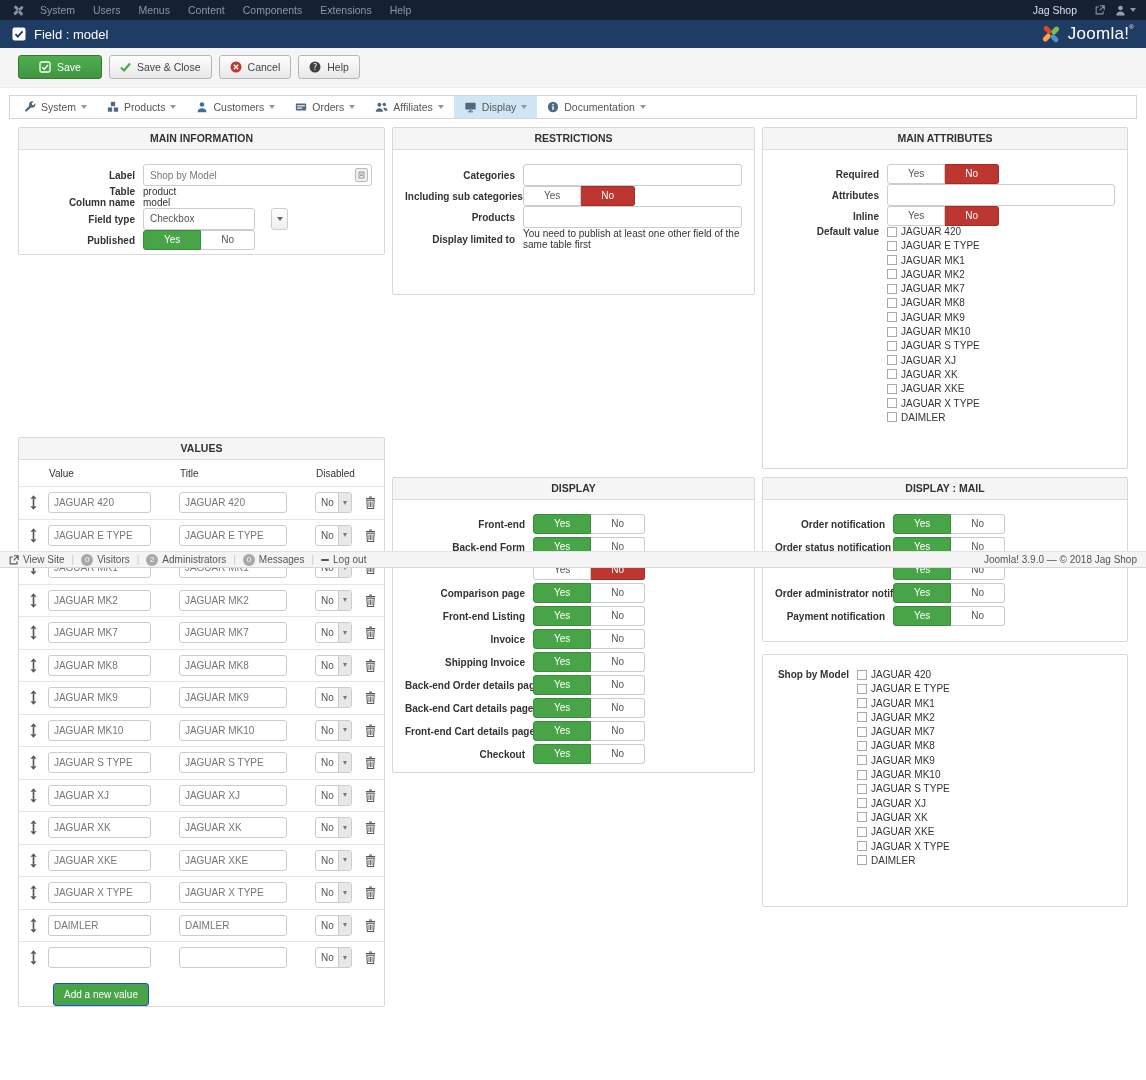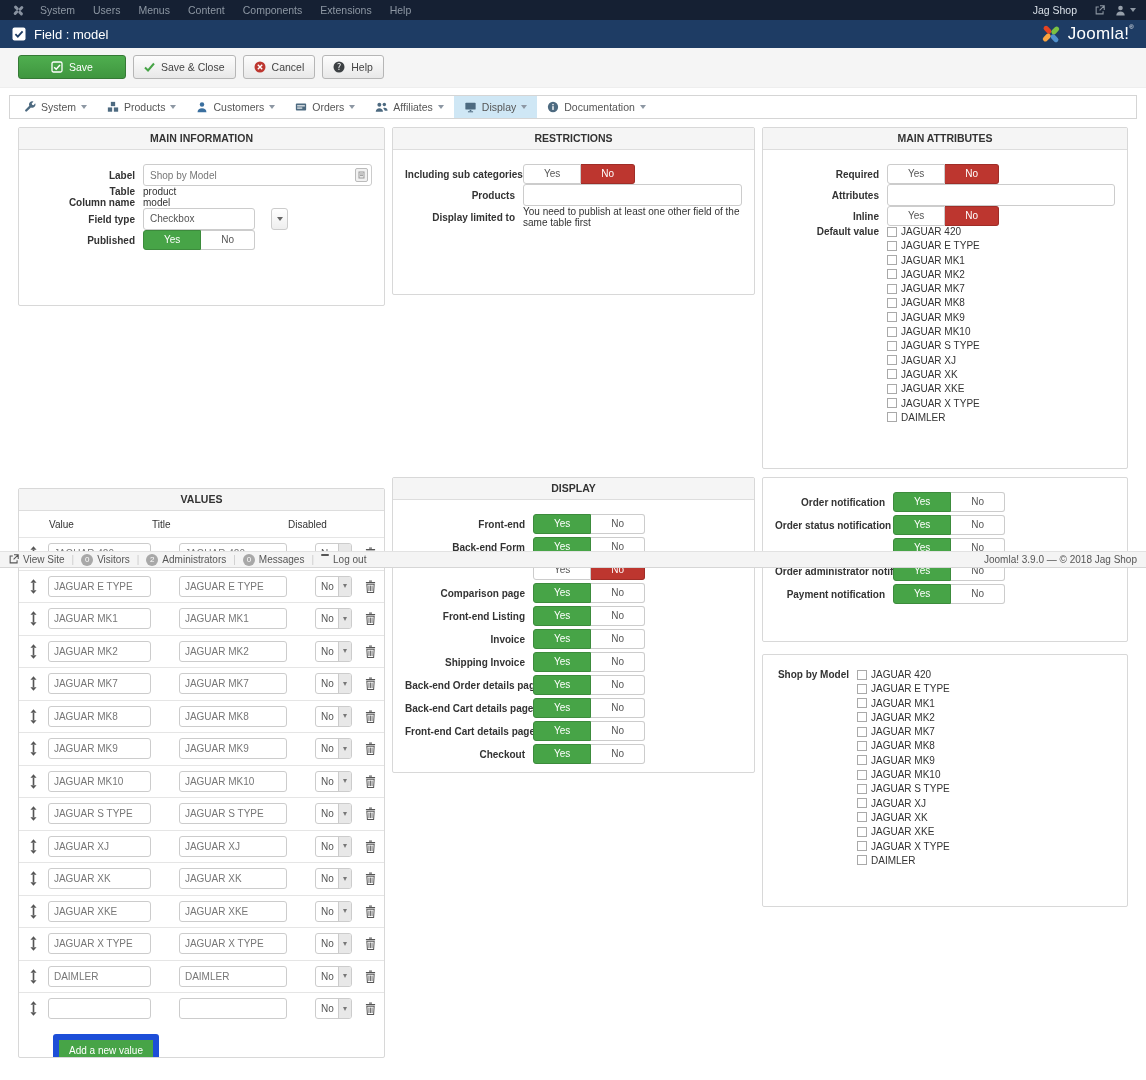--- a/index.html
+++ b/index.html
@@ -19,36 +19,36 @@
   
   .titlebar{height:28px;background:#1e3c64;display:flex;align-items:center;padding:0 12px;color:#fff}
   .titlebar .ttl{font-size:13px;margin-left:8px;font-weight:normal}
   .brand{margin-left:auto;display:flex;align-items:center;gap:6px}
   .brand .bname{font-size:17px;letter-spacing:.3px}
   .brand sup{font-size:6px;vertical-align:top}
 
   
   .toolbar{background:#f5f5f5;padding:7px 0 8px 18px;display:flex;gap:7px;border-bottom:1px solid #eee}
   .tbtn{display:inline-flex;align-items:center;gap:6px;height:24px;padding:0 10px;border:1px solid #b6b6b6;border-radius:3px;background:linear-gradient(#fdfdfd,#e8e8e8);font-size:10.5px;color:#444;cursor:pointer}
-  .tbtn.save{background:linear-gradient(#4fae4f,#3f963f);border-color:#357935;color:#fff;padding:0 32px}
+  .tbtn.save{background:linear-gradient(#4fae4f,#3f963f);border-color:#357935;color:#fff;padding:0 20px}
 
   
   .menubar{margin:7px 9px 0;border:1px solid #d5d5d5;background:#fff;height:24px;display:flex;align-items:stretch;padding-left:4px}
   .mitem{display:flex;align-items:center;gap:5px;padding:0 10px;font-size:10.5px;color:#555;cursor:pointer}
   .mitem.active{background:#cfe7f5}
   .mitem svg{flex:0 0 auto}
 
   
   .content{position:relative;margin:8px 18px 0;height:938px}
   .col{position:absolute;top:0}
   .col1{left:0;width:367px}.col2{left:374px;width:363px}.col3{left:744px;width:366px}
   .panel{border:1px solid #d8d8d8;background:#fff;border-radius:2px;overflow:hidden}
   .panel-h{height:22px;line-height:21px;text-align:center;background:#f5f5f5;border-bottom:1px solid #ddd;font-weight:bold;font-size:10.5px;color:#333}
   .panel-b{padding:14px 12px}
-  .p-maininfo{height:179px}
+  .p-maininfo{height:128px}
   .p-values{height:570px;margin-top:182px}
   .p-restrict{height:168px}
   .p-display{height:296px;margin-top:182px}
   .p-attrs{height:342px}
   .p-mail{height:165px;margin-top:8px}
   .p-preview{height:253px;margin-top:12px}
 
   .frow{display:flex;align-items:center;}
   .flabel{flex:0 0 112px;text-align:right;padding-right:8px;font-weight:bold;font-size:10px;color:#333;white-space:nowrap;overflow:hidden}
   .flabel.w128{flex-basis:128px}.flabel.w118{flex-basis:118px}.flabel.w82{flex-basis:82px}
@@ -73,39 +73,39 @@
   .toggle[data-state="no"]  .opt-no{background:#bd362f;border-color:#9f2d27;color:#fff}
   .toggle[data-state="all"] .opt-all{background:#2a8cd4;border-color:#2474b1;color:#fff}
 
   
   .cblist{display:flex;flex-direction:column}
   .cbitem{display:flex;align-items:center;gap:4px;margin-bottom:3.3px;font-size:10px;color:#333}
   .cb{display:inline-block;width:10px;height:10px;border:1px solid #a9a9a9;background:#fff;flex:0 0 auto}
 
   
   .vhead{height:26px;display:flex;align-items:center;font-weight:normal;font-size:10px;color:#333;padding:0 8px}
-  .h-value{width:103px;margin-left:22px}.h-title{width:108px;}.h-dis{margin-left:28px}
+  .h-value{width:103px;margin-left:22px}.h-title{width:108px;margin-left:28px}.h-dis{margin-left:28px}
   .vrow{height:32.5px;border-top:1px solid #e5e5e5;display:flex;align-items:center;padding:0 8px}
   .vhandle{width:14px;display:flex;justify-content:center;cursor:grab}
   .vin{height:21px;border:1px solid #ccc;border-radius:3px;padding:0 5px;font-size:10px;color:#777;font-family:inherit}
   .vval{width:103px;margin-left:8px}.vtit{width:108px;margin-left:28px}
   .vsel{display:flex;width:40px;height:21px;border:1px solid #ccc;border-radius:3px;background:#fff;overflow:hidden;margin-left:28px;cursor:pointer}
   .vseltxt{flex:1;line-height:19px;padding-left:5px;font-size:10px;color:#555}
   .vselcar{width:13px;background:#e8e8e8;border-left:1px solid #ccc;display:flex;align-items:center;justify-content:center}
   .vselcar .car{border-top-color:#777;border-left-width:2.5px;border-right-width:2.5px}
   .vtrash{margin-left:13px;cursor:pointer;display:flex}
   .vfoot{padding:9px 0 0 34px}
-  .btn-green{display:inline-block;background:#47a447;border:6px solid #1d4ed8;color:#fff;font-size:10px;padding:5px 10px;border-radius:3px;cursor:pointer}
+  .btn-green{display:inline-block;background:#47a447;border:1px solid #1d4ed8;color:#fff;font-size:10px;padding:5px 10px;border-radius:3px;cursor:pointer}
 
   
   .trow{display:flex;align-items:center;height:20px;margin-bottom:3px}
 
   
   .statusbar{position:absolute;left:0;right:0;top:551px;height:17px;background:#f4f4f4;border-top:1px solid #e2e2e2;border-bottom:1px solid #d6d6d6;display:flex;align-items:center;padding:0 9px;font-size:10px;color:#555;z-index:40}
-  .sbitem{display:flex;gap:4px;cursor:pointer}
+  .sbitem{display:flex;align-items:center;gap:4px;cursor:pointer}
   .sbsep{color:#ccc;margin:0 7px}
   .badge{display:inline-flex;width:12px;height:12px;border-radius:50%;background:#a8a8a8;color:#fff;font-size:8px;align-items:center;justify-content:center}
   .sbright{margin-left:auto;color:#555}
   .dash{display:inline-block;width:8px;height:2px;background:#555;border-radius:1px}
 </style>
 </head>
 <body>
 
 <div class="topbar">
   <svg class="jmark" width="13" height="13" viewBox="0 0 22 22">
@@ -701,20 +701,24 @@
         <span class="btn-green">Add a new value</span>
       </div>
     </div>
   </div>
 
   <div class="col col2">
     <div class="panel p-restrict">
       <div class="panel-h">RESTRICTIONS</div>
       <div class="panel-b">
         <div class="frow">
+          <span class="flabel w118">Categories</span>
+          <input class="txt" style="">
+        </div>
+        <div class="frow">
           <span class="flabel w118">Including sub categories</span>
           <span class="toggle" data-state="no">
             <span class="opt opt-yes">Yes</span>
               <span class="opt opt-no">No</span>
           </span>
         </div>
         <div class="frow">
           <span class="flabel w118">Products</span>
           <input class="txt" style="">
         </div>
@@ -916,20 +920,21 @@
                 <span class="cb"></span>
                 <span>DAIMLER</span>
               </label>
 
           </span>
         </div>
       </div>
     </div>
 
     <div class="panel p-mail">
+      <div class="panel-h">DISPLAY : MAIL</div>
       <div class="panel-b">
 
           <div class="trow">
             <span class="flabel w118">Order notification</span>
             <span class="toggle" data-state="yes">
               <span class="opt opt-yes">Yes</span>
               <span class="opt opt-no">No</span>
             </span>
           </div>
 

